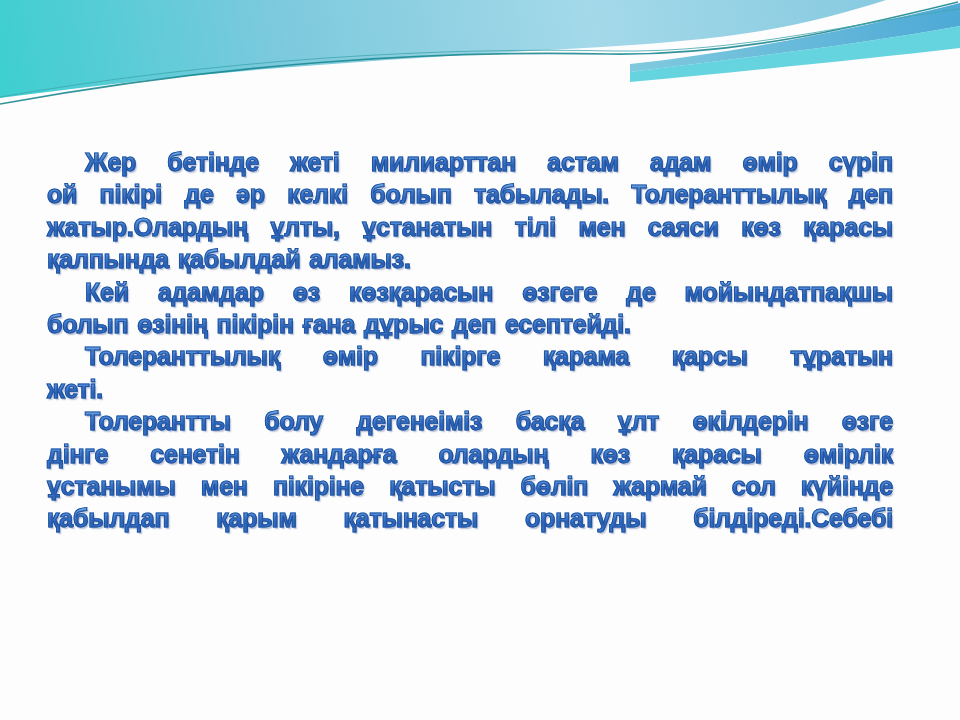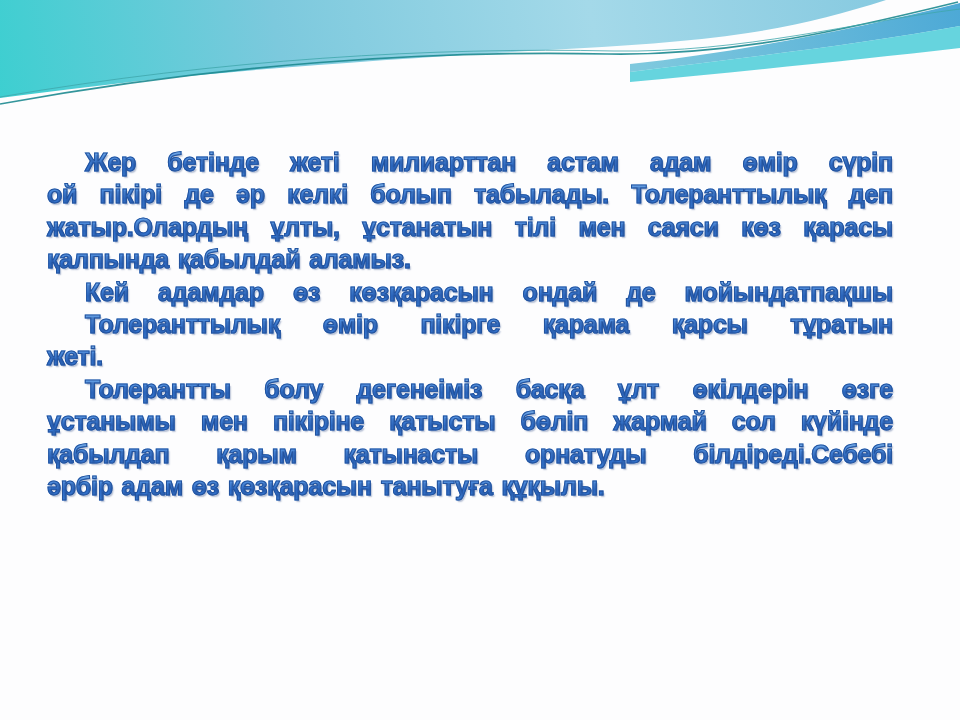--- a/index.html
+++ b/index.html
@@ -68,22 +68,23 @@
 
     <path d="M0 104 C220 64 430 50 608 54 C736 56 852 28 958 2" fill="none" stroke="#1d8a90" stroke-width="1.6" opacity="0.9"></path>
     <path d="M0 97 C220 59 436 47 614 51 C742 53 856 22 960 9" fill="none" stroke="#3fa6ab" stroke-width="1" opacity="0.8"></path>
   </svg>
 
   <div class="text-block">
     <div class="line just indent">Жер бетінде жеті милиарттан астам адам өмір сүріп</div>
     <div class="line just">ой пікірі де әр келкі болып табылады. Толеранттылық деп</div>
     <div class="line just">жатыр.Олардың ұлты, ұстанатын тілі мен саяси көз қарасы</div>
     <div class="line last">қалпында қабылдай аламыз.</div>
-    <div class="line just indent">Кей адамдар өз көзқарасын ондай де мойындатпақшы</div>
+    <div class="line just indent">Кей адамдар өз көзқарасын өзгеге де мойындатпақшы</div>
+    <div class="line last">болып өзінің пікірін ғана дұрыс деп есептейді.</div>
     <div class="line just indent">Толеранттылық өмір пікірге қарама қарсы тұратын</div>
     <div class="line last">жеті.</div>
     <div class="line just indent">Толерантты болу дегенеіміз басқа ұлт өкілдерін өзге</div>
+    <div class="line just">дінге сенетін жандарға олардың көз қарасы өмірлік</div>
     <div class="line just">ұстанымы мен пікіріне қатысты бөліп жармай сол күйінде</div>
     <div class="line just">қабылдап қарым қатынасты орнатуды білдіреді.Себебі</div>
-    <div class="line last">әрбір адам өз қөзқарасын танытуға құқылы.</div>
   </div>
 
 </div>
 
 </body></html>

